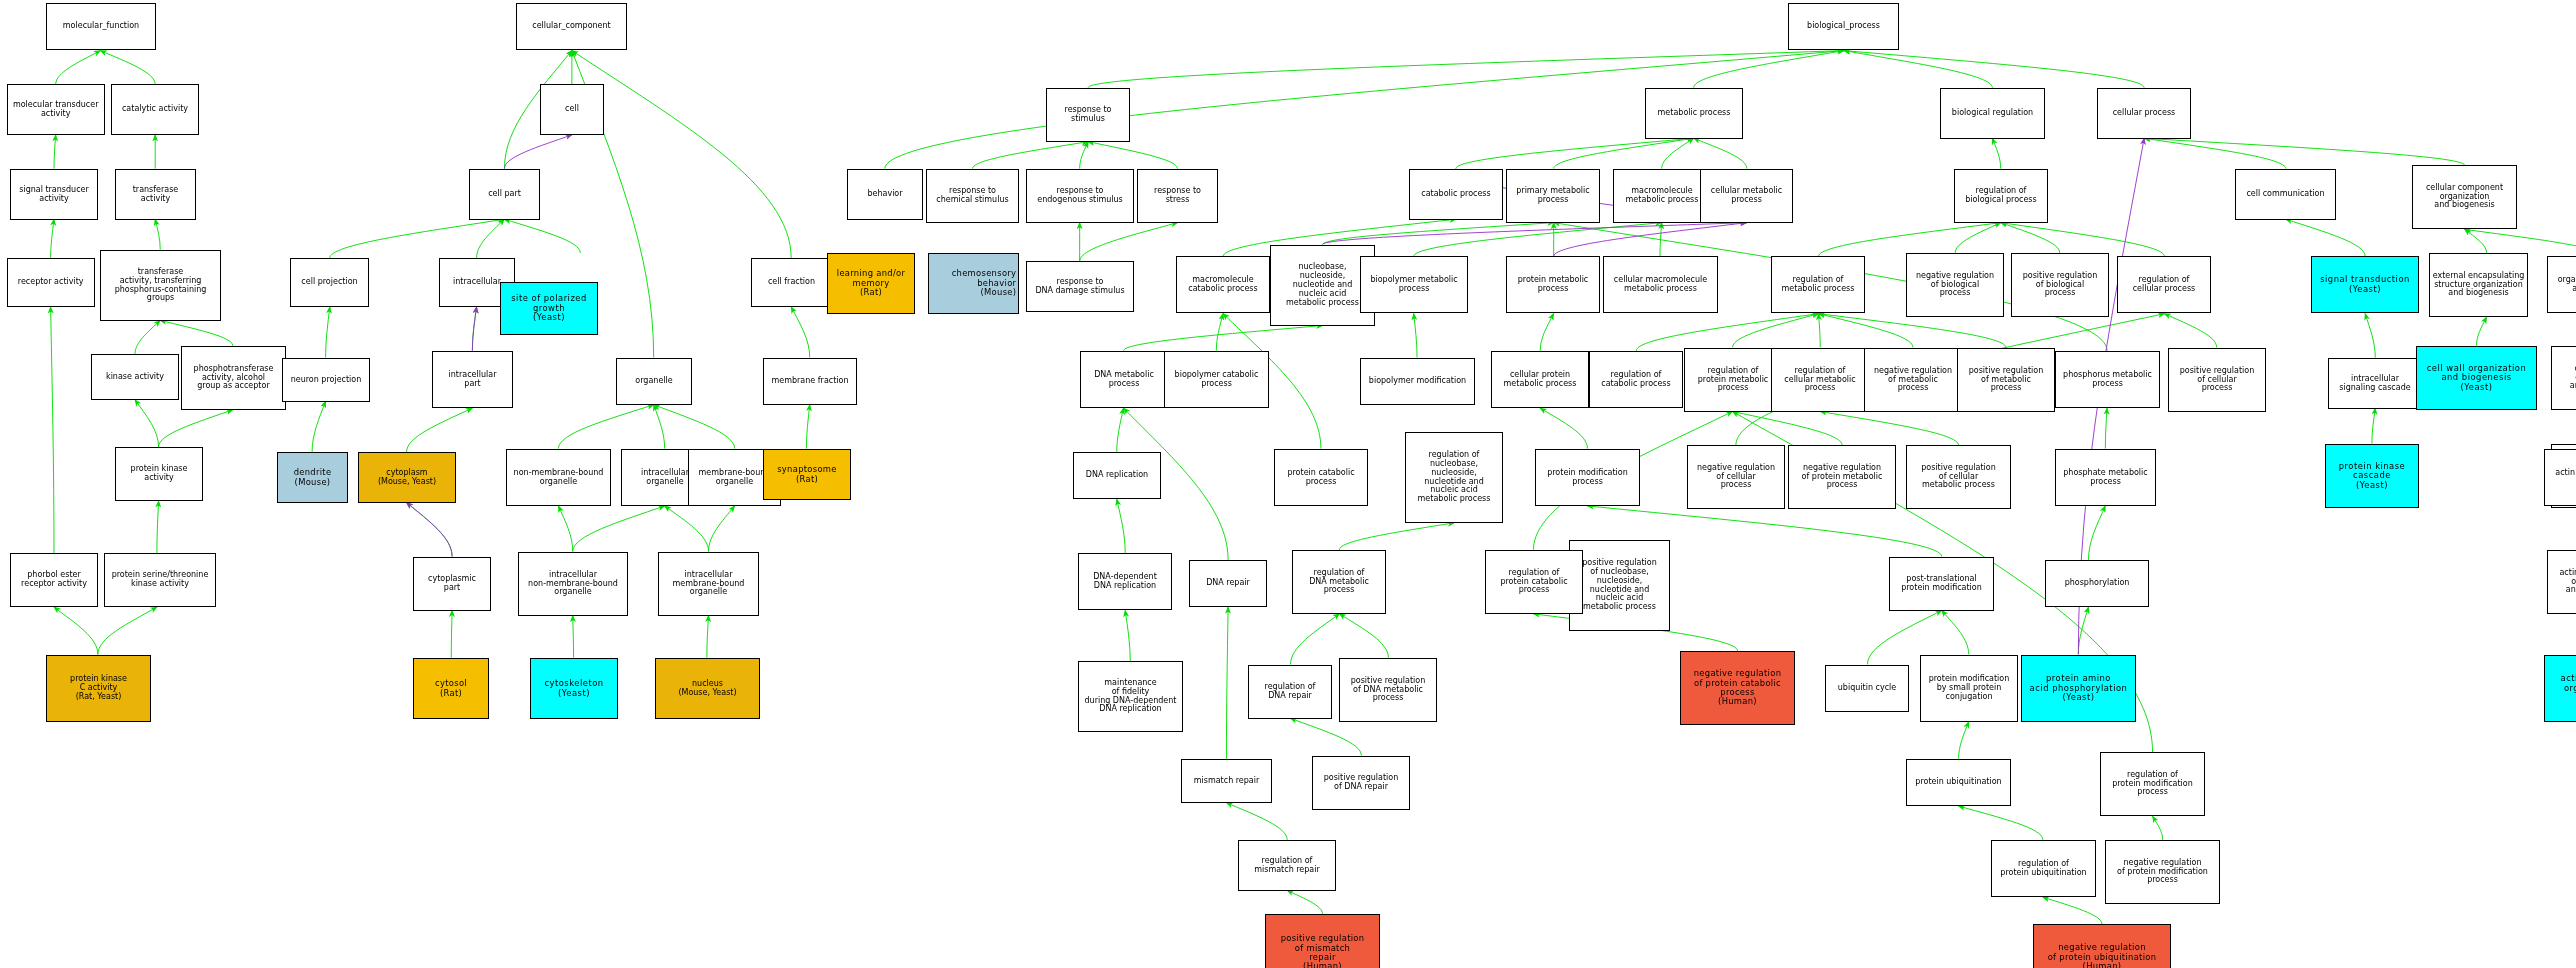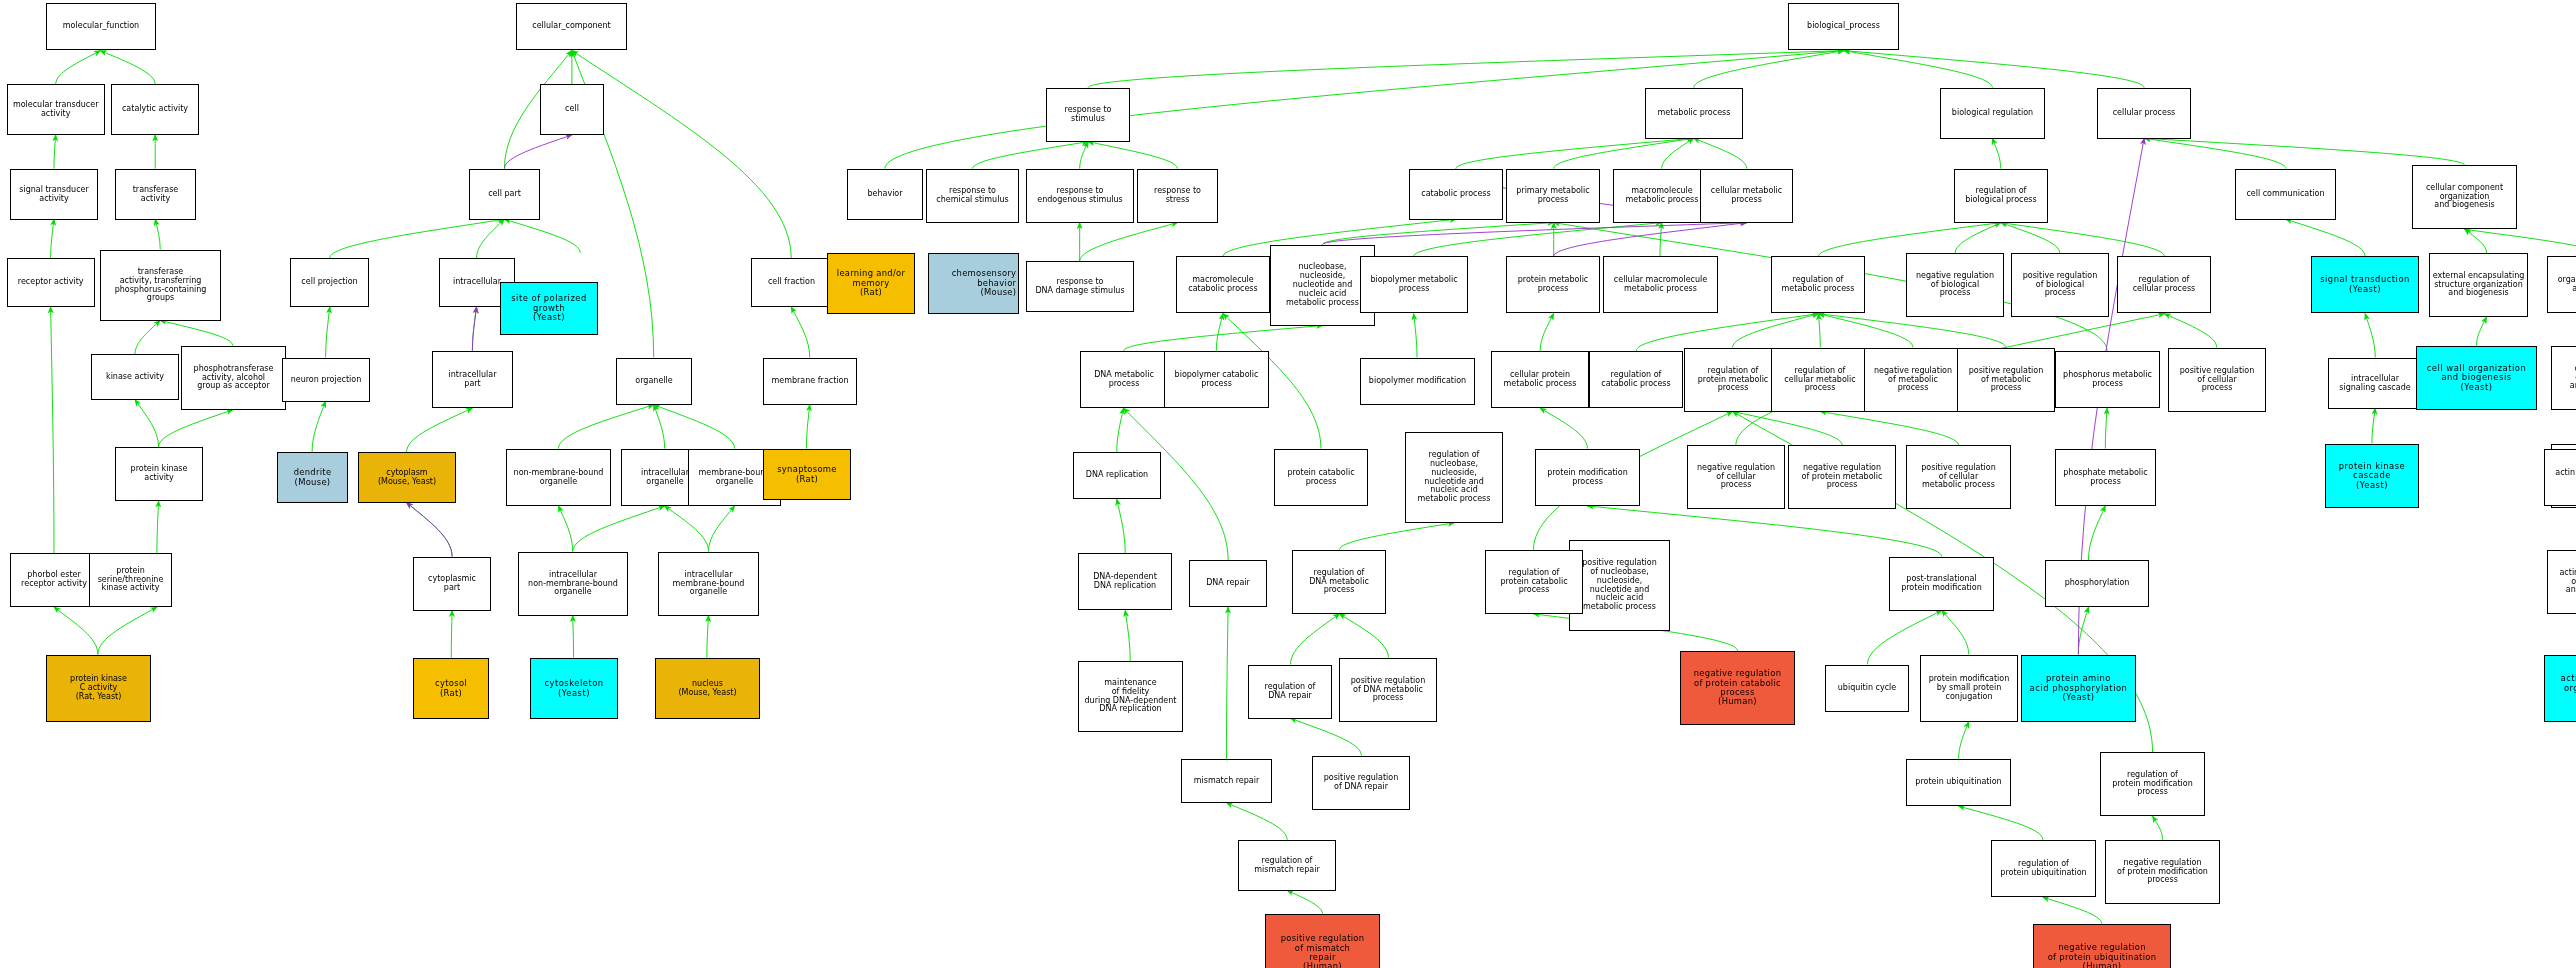--- a/index.html
+++ b/index.html
@@ -193,21 +193,21 @@
 group as acceptor</span>
       </div>
       <div class="node c-white" style="left: 115px; top: 447px; width: 88px; height: 54px;">
         <span>protein kinase
 activity</span>
       </div>
       <div class="node c-white" style="left: 10px; top: 553px; width: 88px; height: 54px;">
         <span>phorbol ester
 receptor activity</span>
       </div>
-      <div class="node c-white" style="left: 89px; top: 553px; width: 83px; height: 54px;">
+      <div class="node c-white" style="left: 104px; top: 553px; width: 112px; height: 54px;">
         <span>protein serine/threonine
 kinase activity</span>
       </div>
       <div class="node c-gray" style="left: 46px; top: 655px; width: 105px; height: 67px;">
         <span>protein kinase
 C activity
 (Rat, Yeast)</span>
       </div>
       <div class="node c-white" style="left: 516px; top: 3.4px; width: 111px; height: 47px;">
         <span>cellular_component</span>

